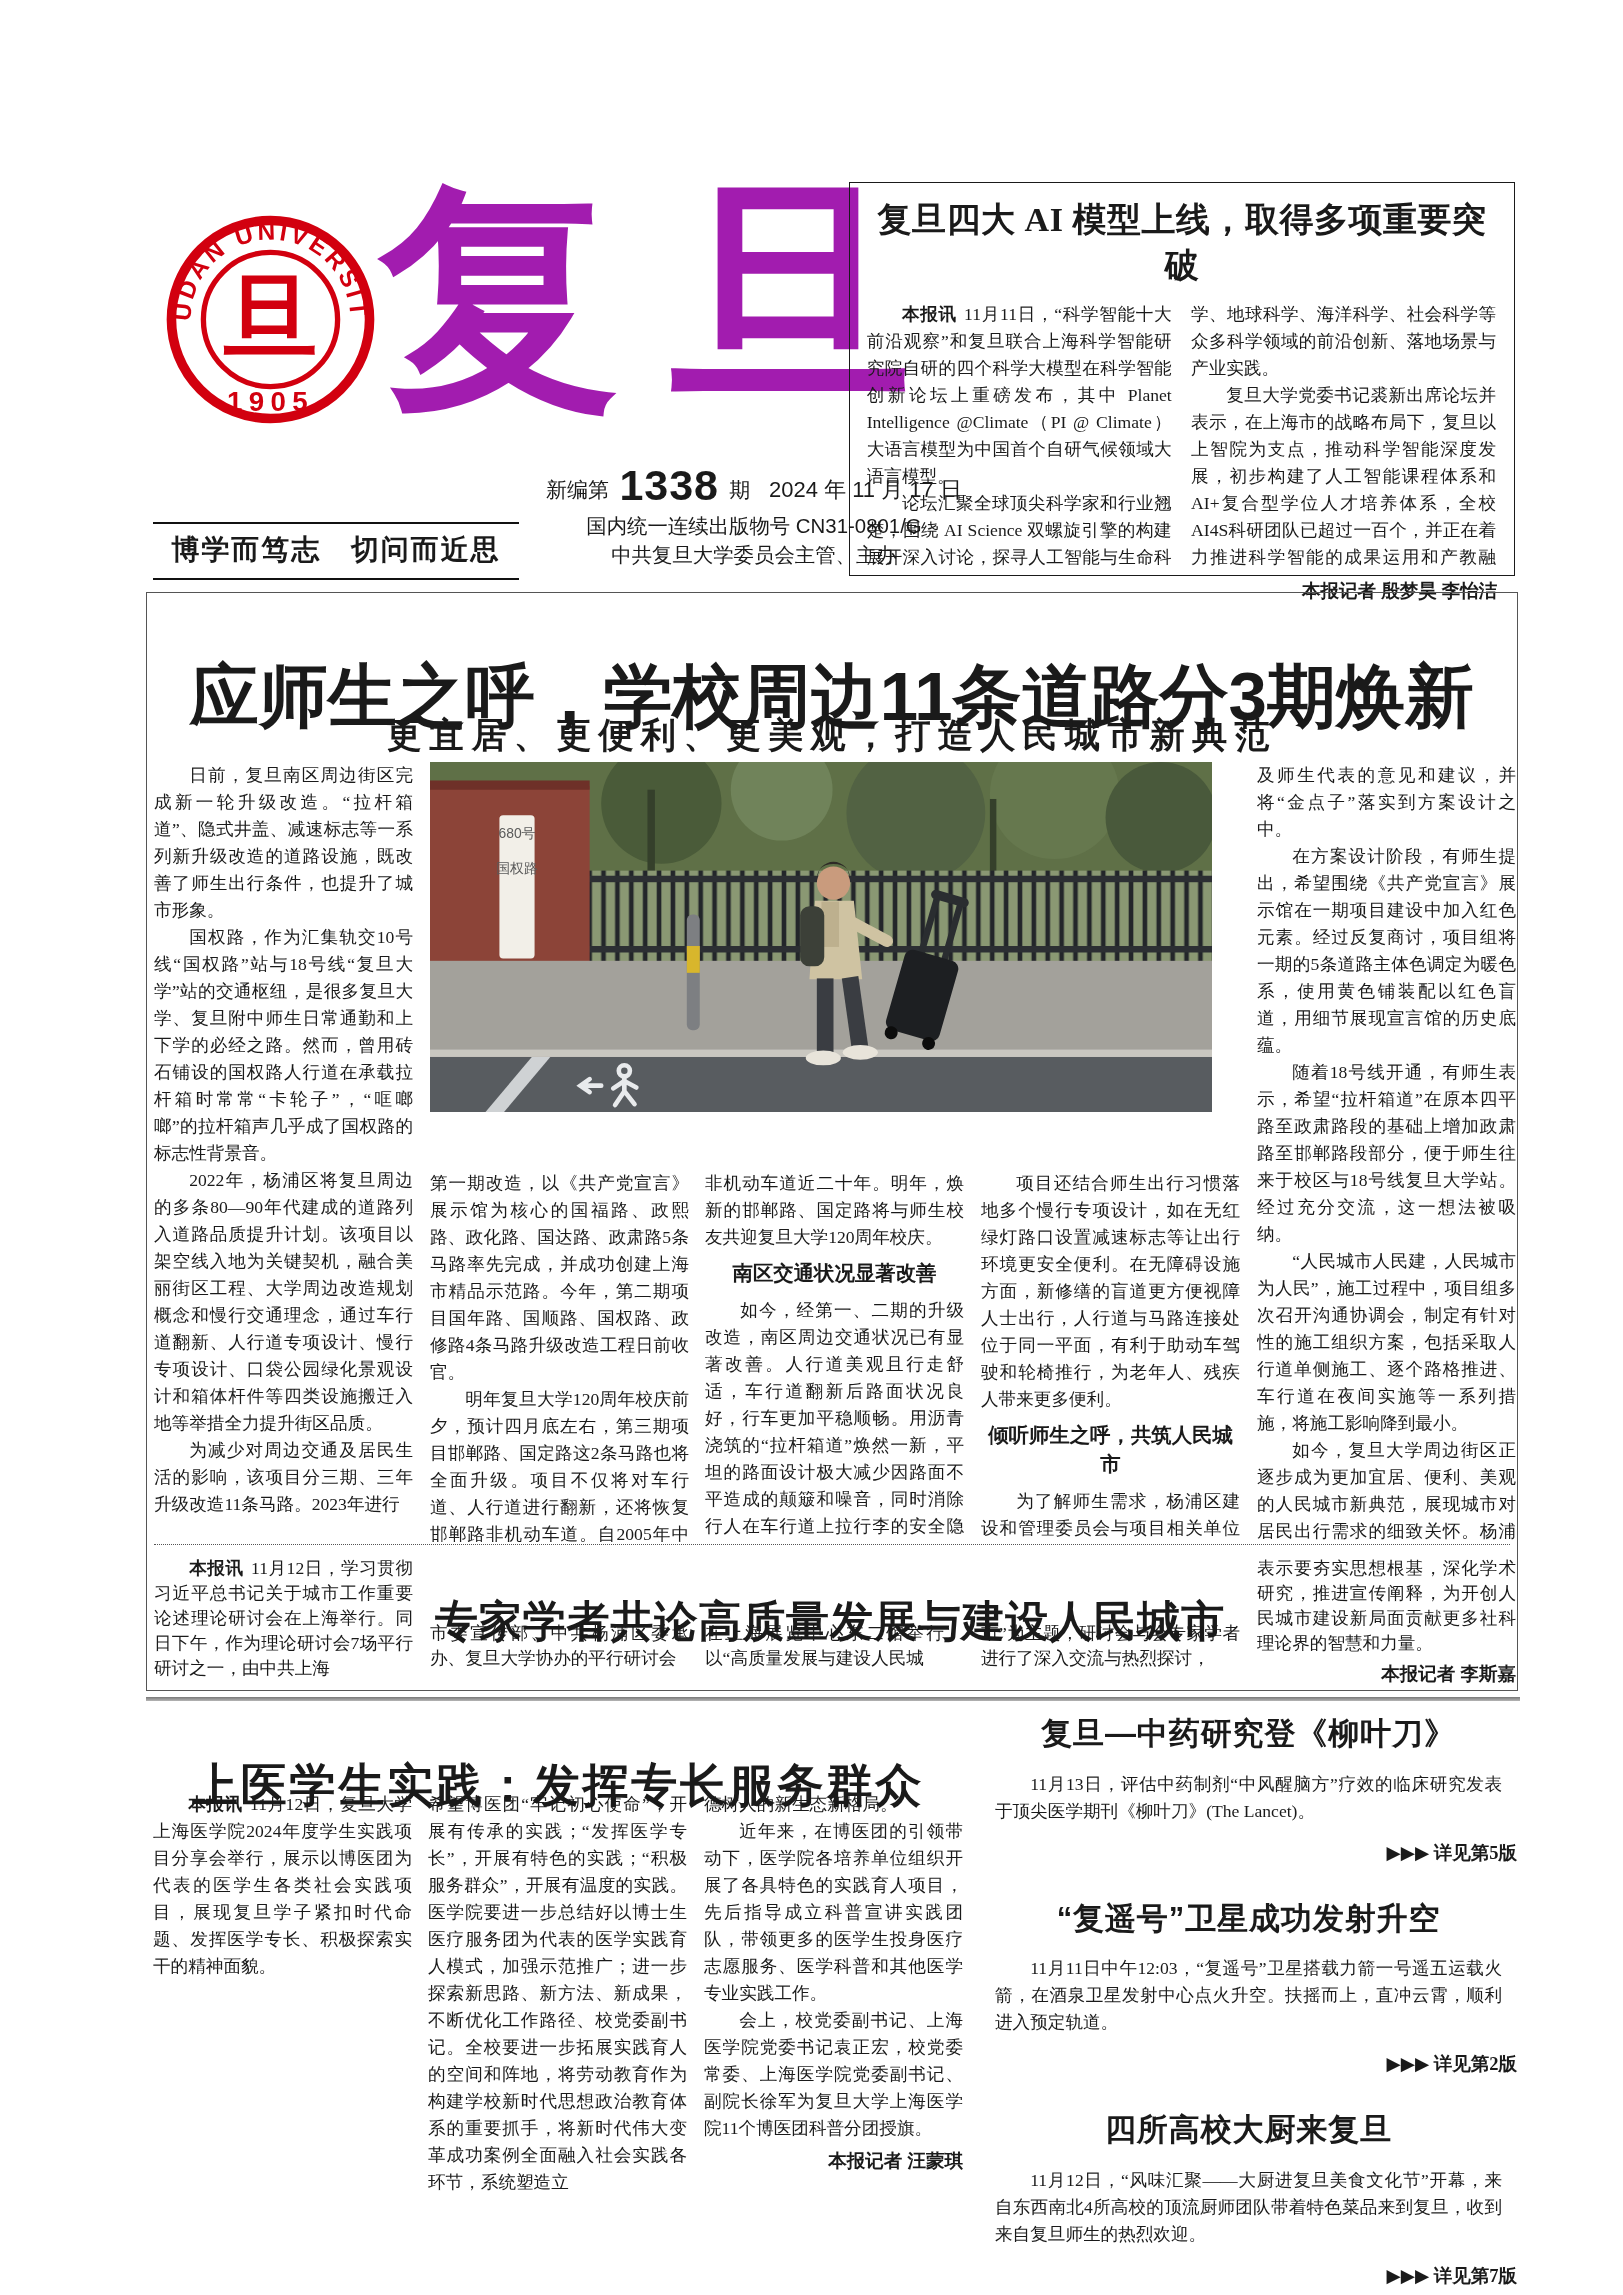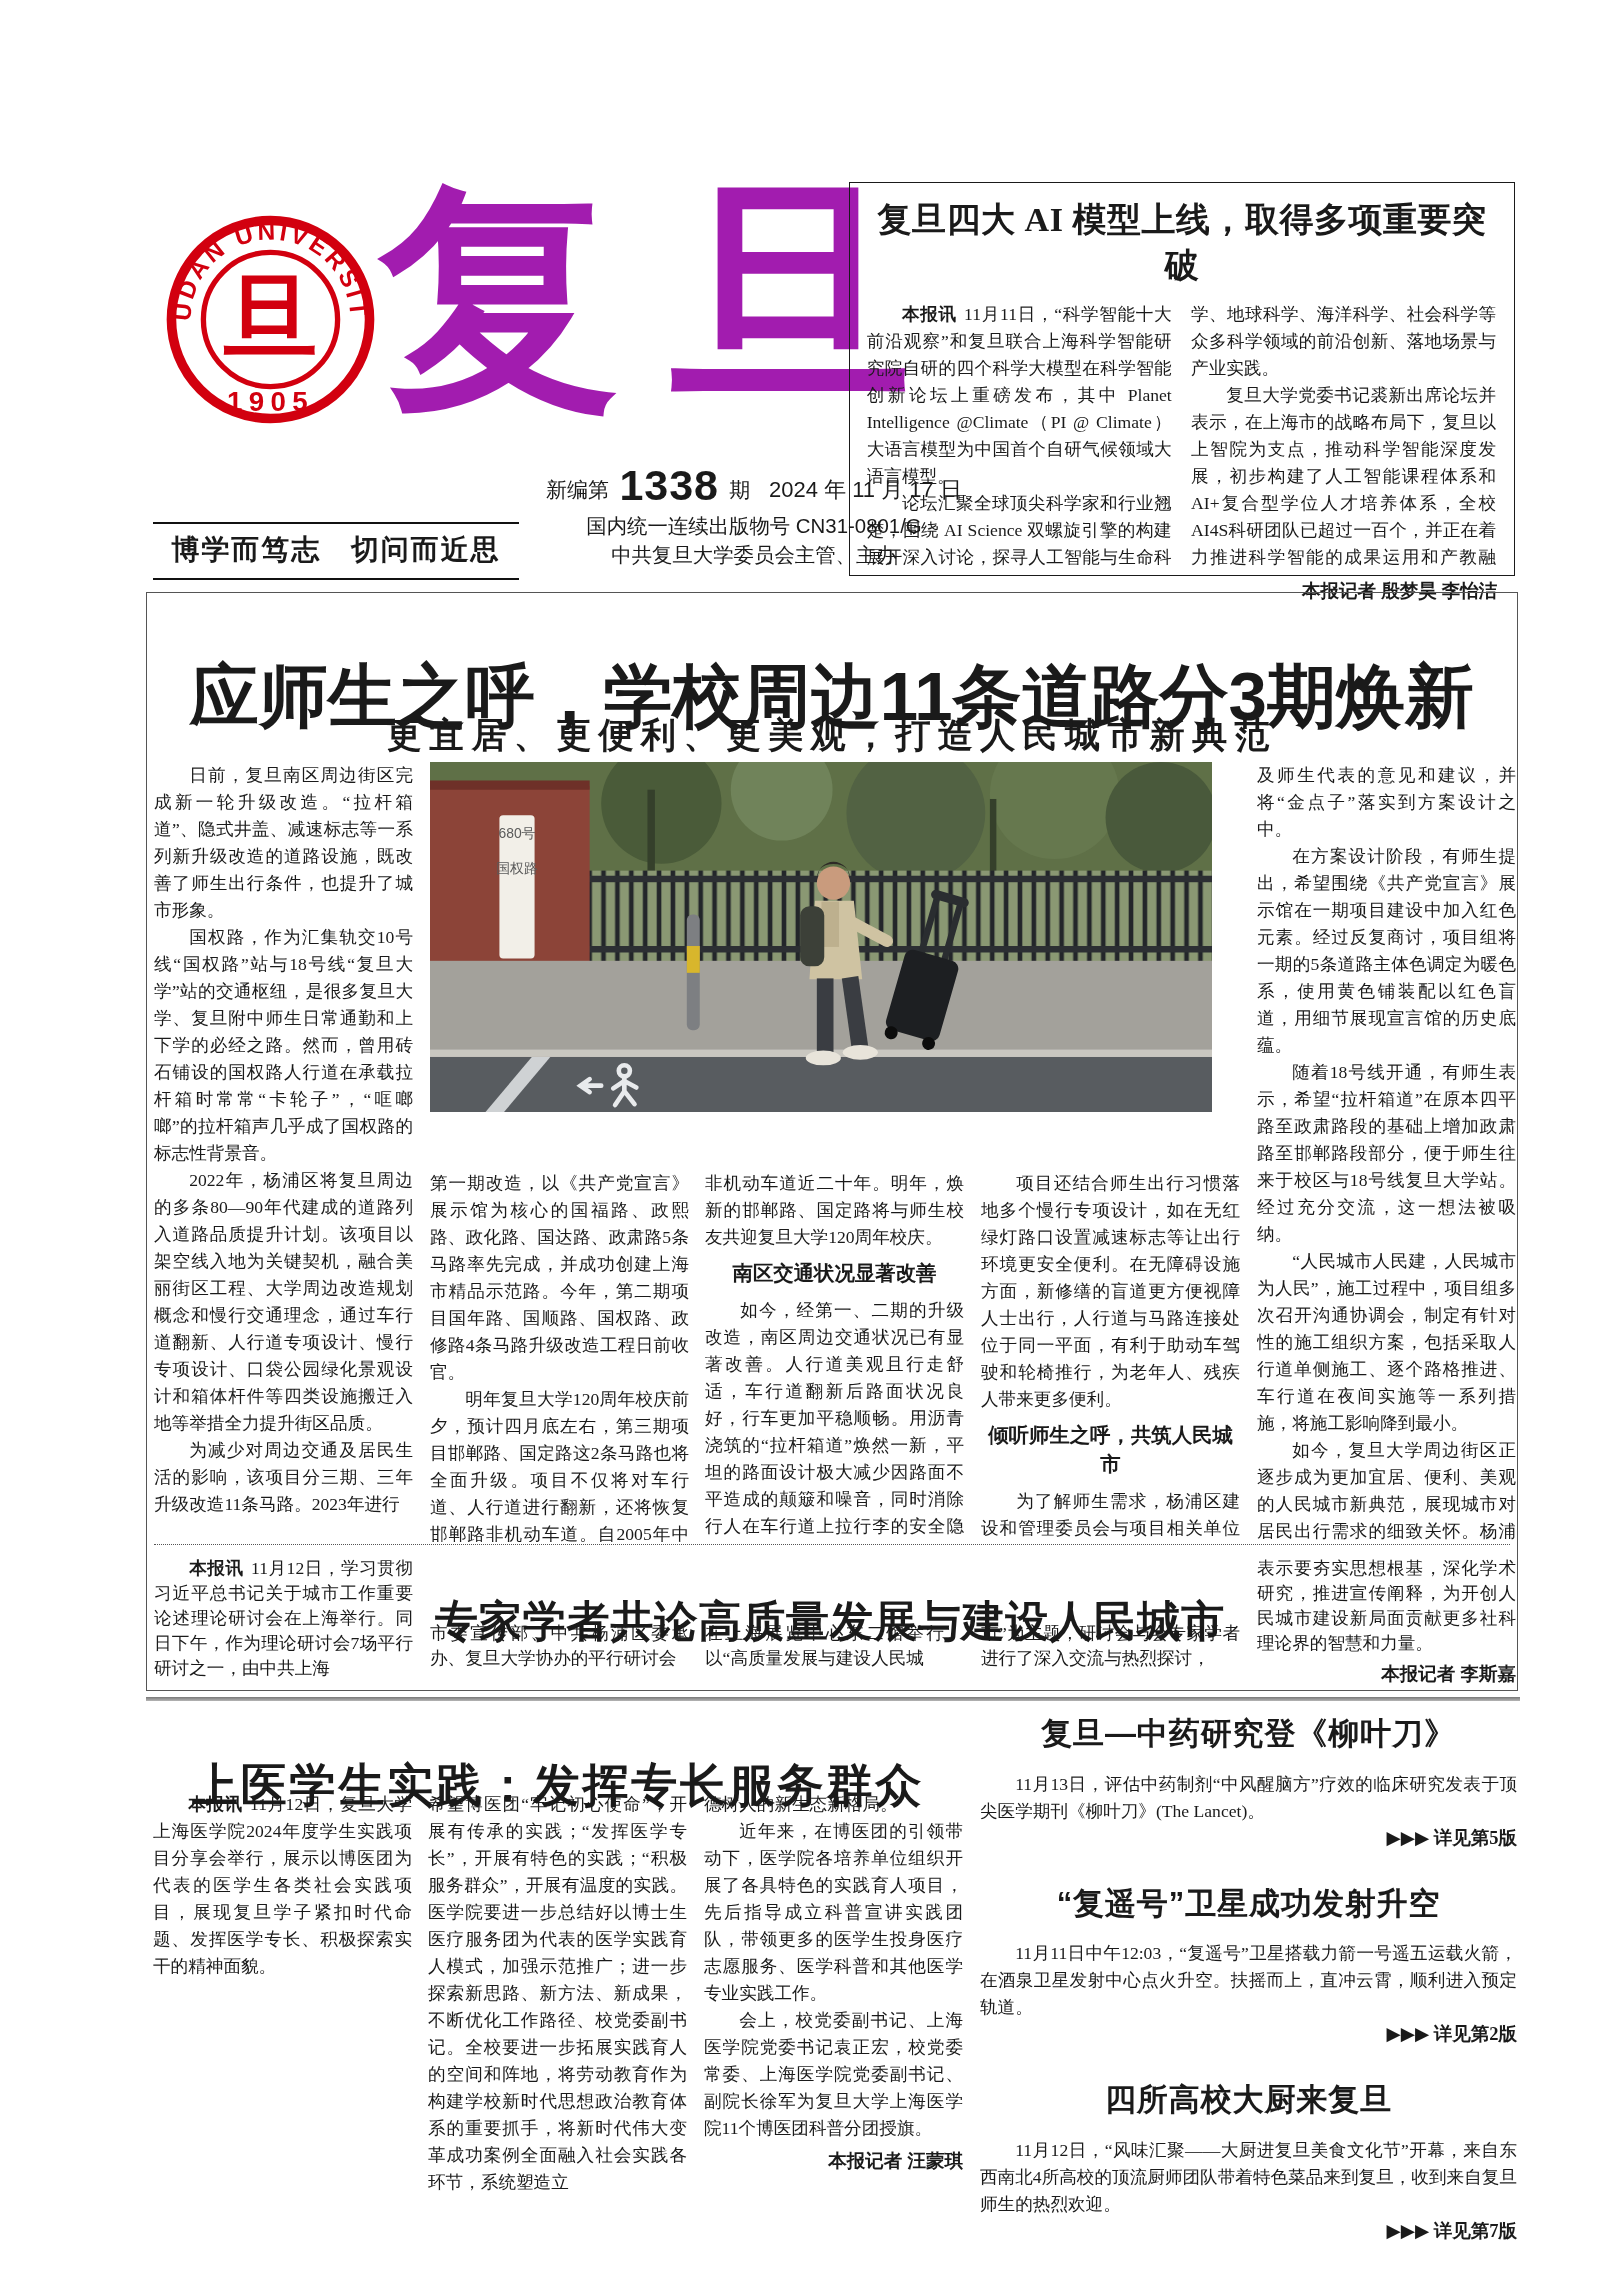--- a/index.html
+++ b/index.html
@@ -62,21 +62,21 @@
   .gray-bar{position:absolute;left:146px;top:1697px;width:1374px;height:3.7px;
     background:linear-gradient(#777,#b5b5b5);}
 
   
   .bl-headline{position:absolute;left:153px;top:1718px;width:810px;text-align:center;
     font-size:46px;line-height:60px;font-weight:900;letter-spacing:2.8px;white-space:nowrap;}
   .br{position:absolute;left:980px;top:1712px;width:537px;}
   .br h3{margin:0 0 15.7px 0;text-align:center;font-family:"Liberation Sans","DejaVu Sans",sans-serif;
     font-weight:900;font-size:31px;line-height:43px;letter-spacing:0.9px;white-space:nowrap;}
   .br .br-item{margin-bottom:30px;}
-  .br p{margin:0;font-size:17.6px;line-height:27px;text-align:justify;text-indent:2em;}
+  .br p{margin:15px;font-size:17.6px;line-height:27px;text-align:justify;text-indent:2em;}
   .br .more{text-align:right;font-weight:bold;font-size:18.5px;line-height:27px;}
 </style>
 </head>
 <body>
 
 <div class="page">
 
   <svg class="seal" viewBox="0 0 200 200">
     <circle cx="100" cy="100" r="93" fill="none" stroke="#d2000f" stroke-width="9"></circle>
     <circle cx="100" cy="100" r="63" fill="none" stroke="#d2000f" stroke-width="5"></circle>

